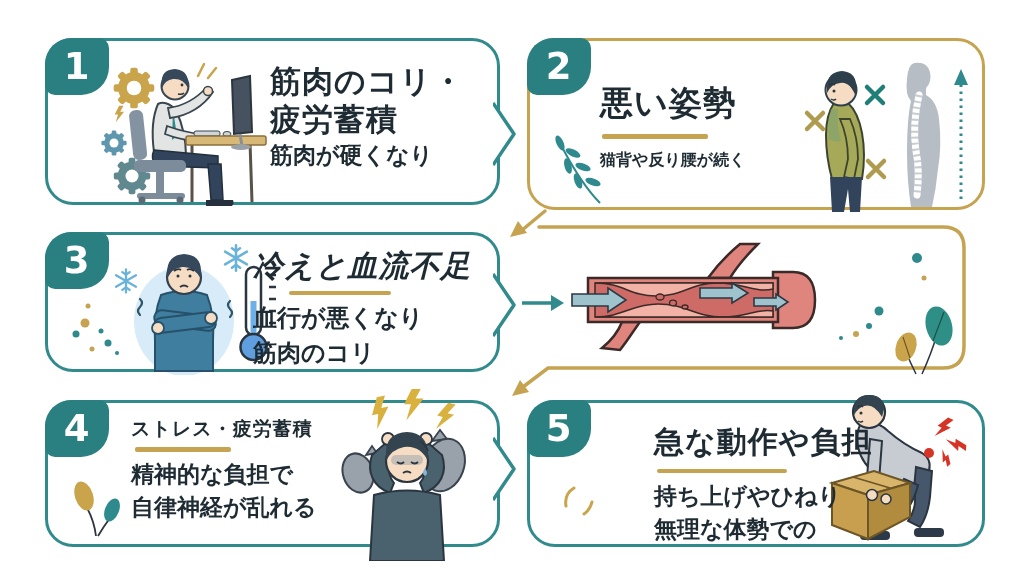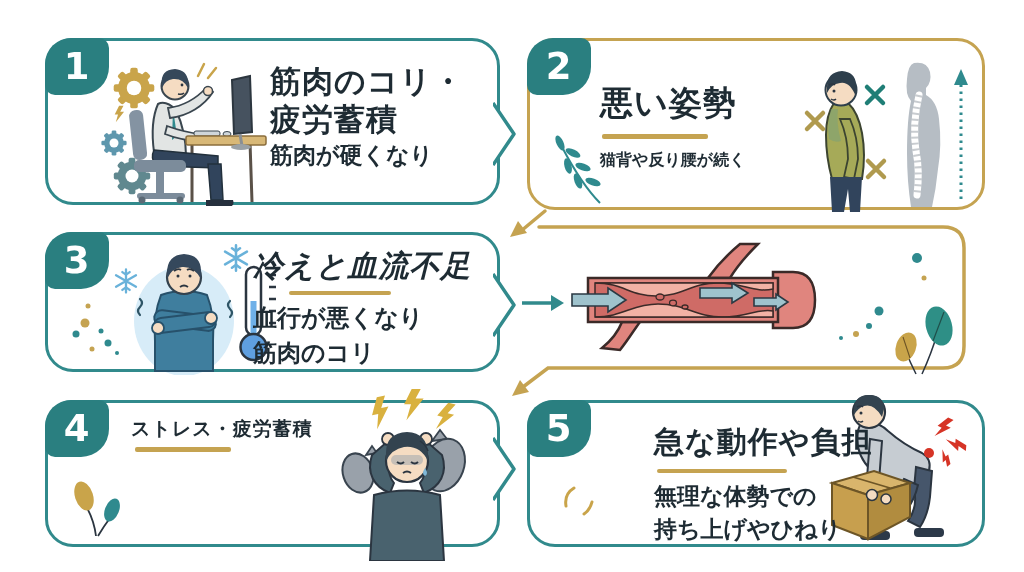--- a/index.html
+++ b/index.html
@@ -267,20 +267,24 @@
     </div>
     <svg class="chev" style="top:30px" width="26" height="72" viewBox="0 0 26 72">
       <path d="M0 5 L21 36 L0 67" fill="#fff" stroke="#318a8c" stroke-width="3.5" stroke-linejoin="round"></path>
     </svg>
     <div class="txt">
       <div class="title">
         <span>ストレス・疲労蓄積</span>
 
       </div>
       <div class="rule"></div>
+      <div class="desc">
+        <span>精神的な負担で</span>
+        <span>自律神経が乱れる</span>
+      </div>
     </div>
     <svg class="illo" style="left:18px;bottom:6px" width="60" height="70" viewBox="0 0 60 70">
       <path d="M30 68 Q28 52 20 38 M32 68 Q38 58 44 50" stroke="#2b3540" stroke-width="1.8" fill="none"></path>
       <ellipse cx="18" cy="28" rx="9" ry="15" fill="#c9a44a" transform="rotate(-18 18 28)"></ellipse>
       <ellipse cx="46" cy="42" rx="7" ry="12" fill="#2f8a8e" transform="rotate(22 46 42)"></ellipse>
     </svg>
     <svg class="illo" style="left:246px;top:-14px" width="195" height="172" viewBox="0 0 195 172">
       <use href="#bolt" transform="translate(84,24) scale(1.05) rotate(-12)" color="#d9b13f"></use>
       <use href="#bolt" transform="translate(117,14) scale(1.15)" color="#d9b13f"></use>
       <use href="#bolt" transform="translate(149,27) scale(0.95) rotate(14)" color="#d9b13f"></use>
@@ -309,22 +313,22 @@
     <div class="badge">
       <span>5</span>
     </div>
     <div class="txt">
       <div class="title">
         <span>急な動作や負担</span>
 
       </div>
       <div class="rule"></div>
       <div class="desc">
+        <span>持ち上げやひねり</span>
         <span>無理な体勢での</span>
-        <span>持ち上げやひねり</span>
       </div>
     </div>
     <svg class="illo" style="left:32px;bottom:28px" width="40" height="32" viewBox="0 0 40 32">
       <path d="M4 22 Q2 10 12 4 M22 30 Q28 26 30 18" stroke="#c9a44a" stroke-width="3" fill="none" stroke-linecap="round"></path>
     </svg>
     <svg class="illo" style="left:286px;top:-12px" width="165" height="162" viewBox="0 0 165 162">
       <path d="M44 34 Q60 28 72 40 Q88 54 106 62 Q116 68 113 80 L96 104 Q78 94 62 84 Q46 74 42 56 Q40 42 44 34 Z" fill="#c6ccd2" stroke="#2b3540" stroke-width="2"></path>
       <g color="#d63426">
         <circle cx="113" cy="62" r="5" fill="#d63426"></circle>
         <use href="#bolt" transform="translate(126,36) scale(0.75) rotate(25)"></use>

